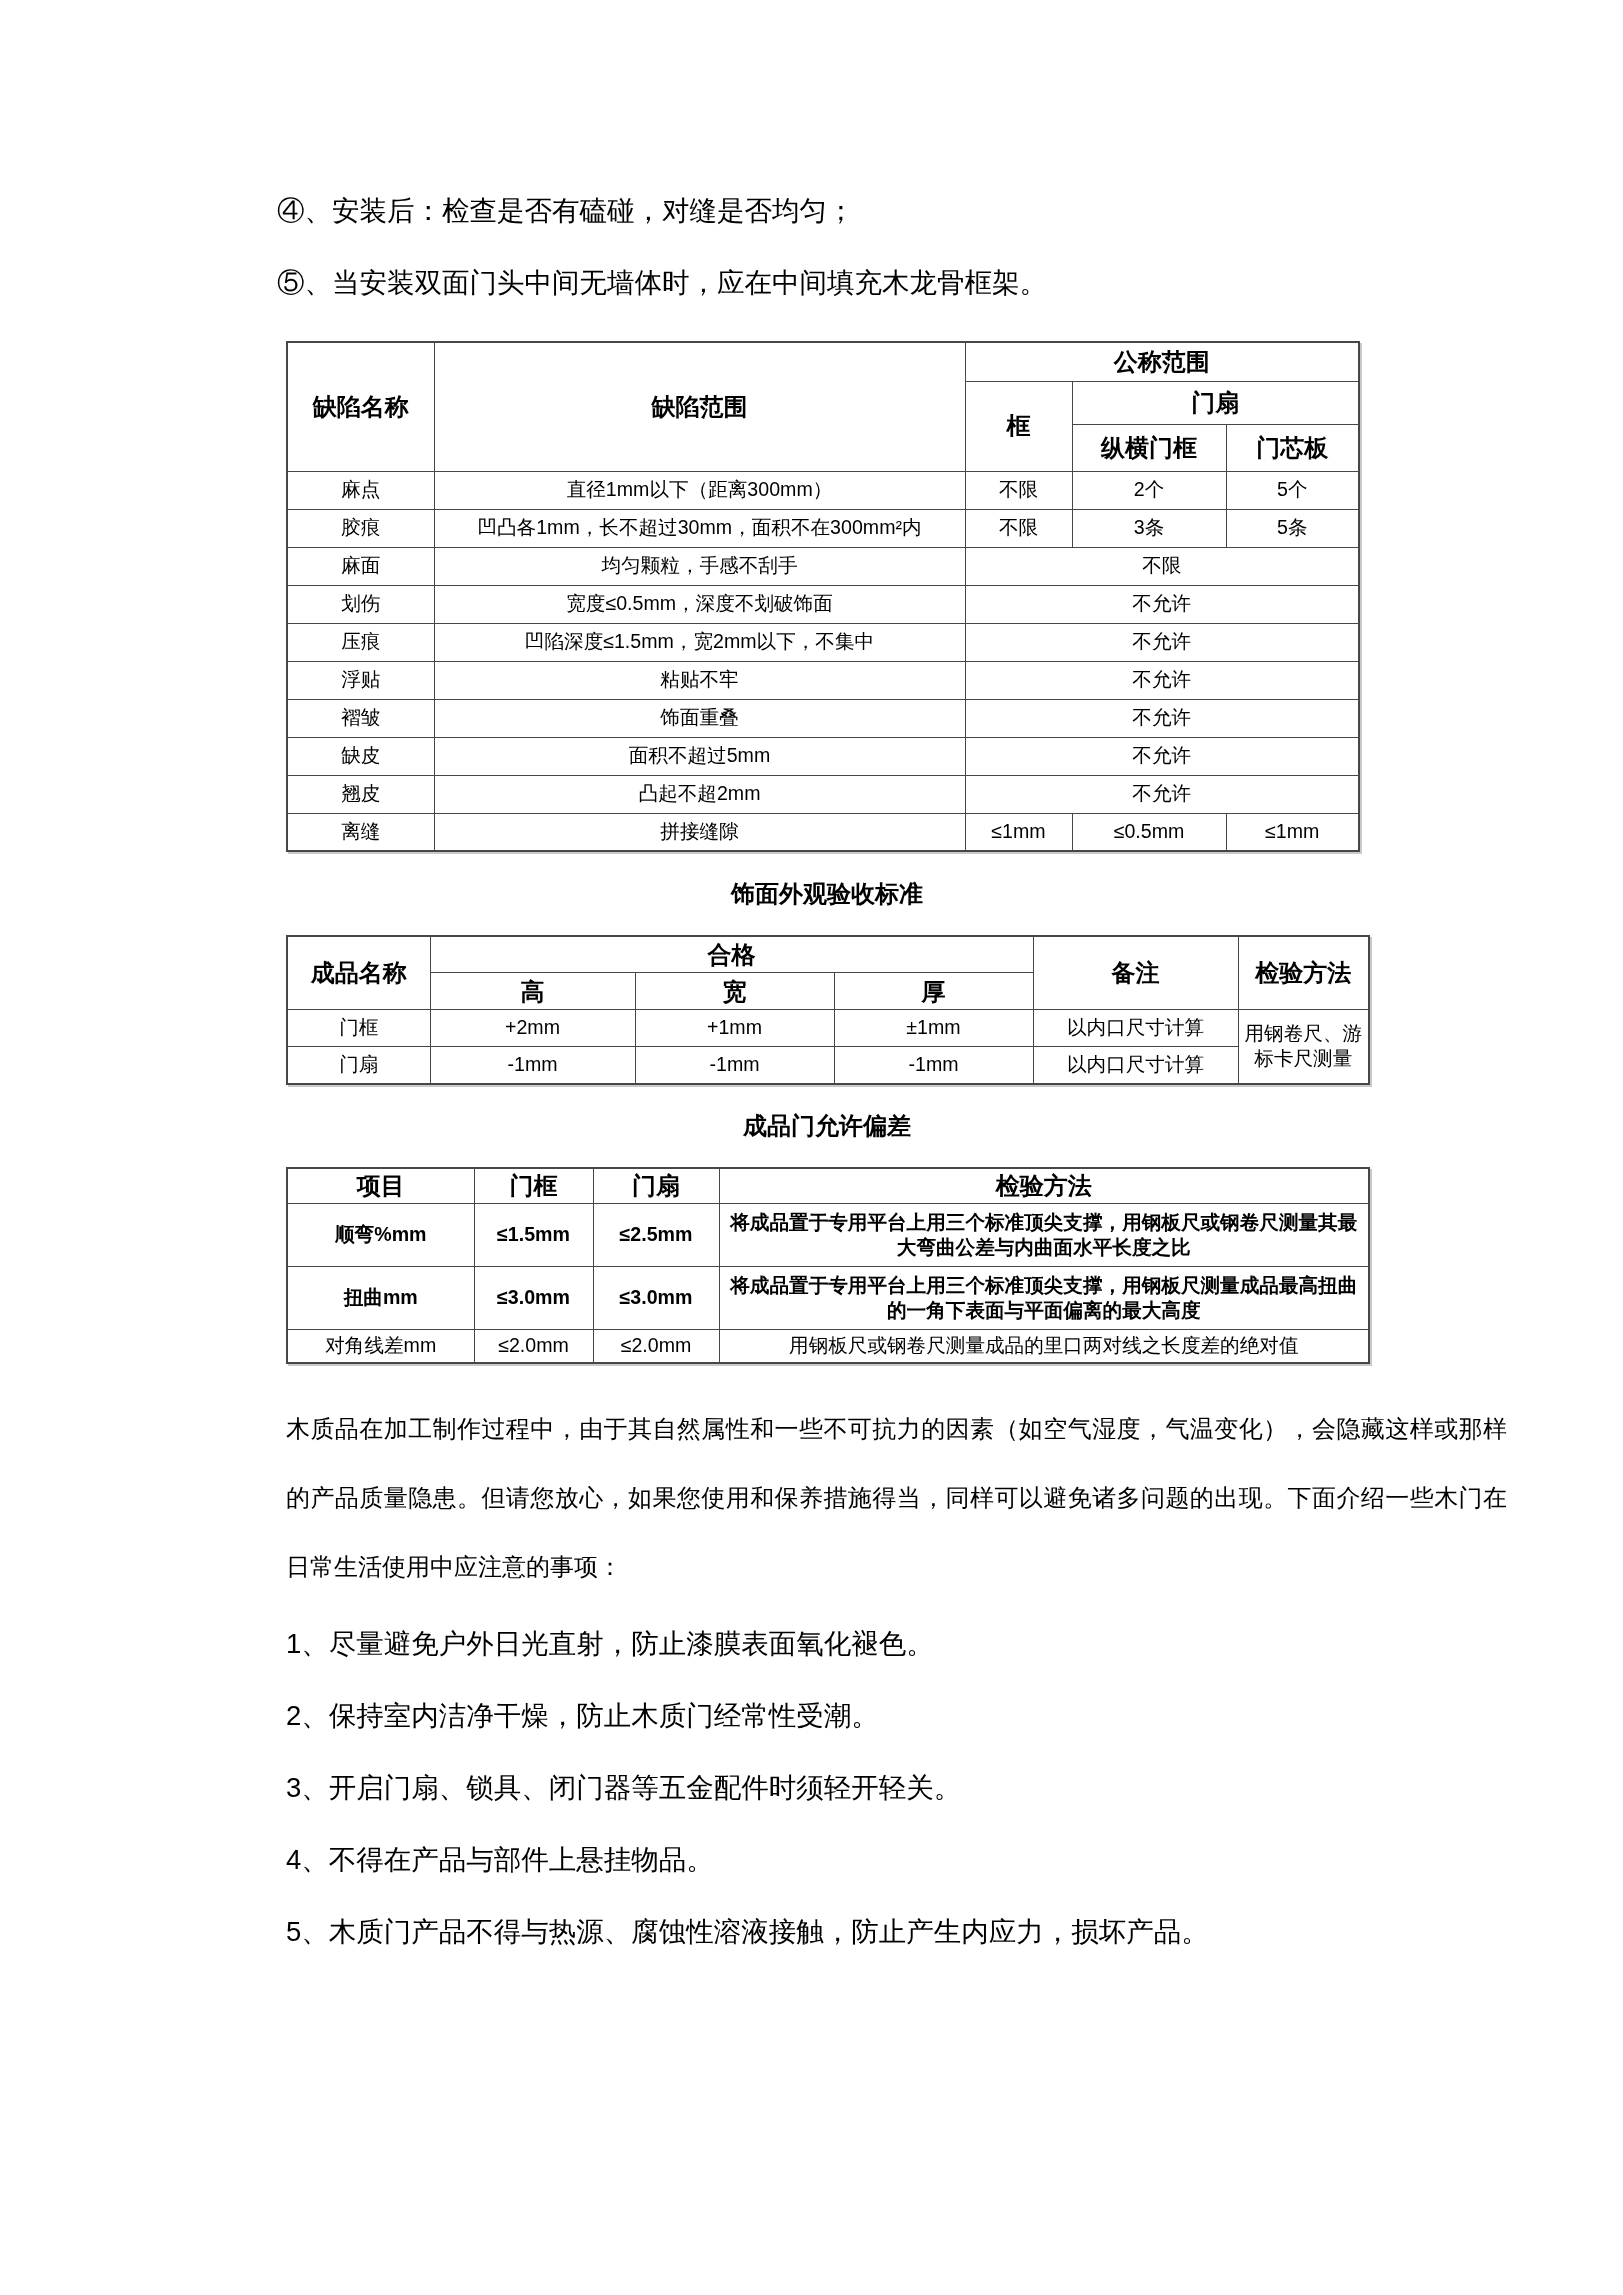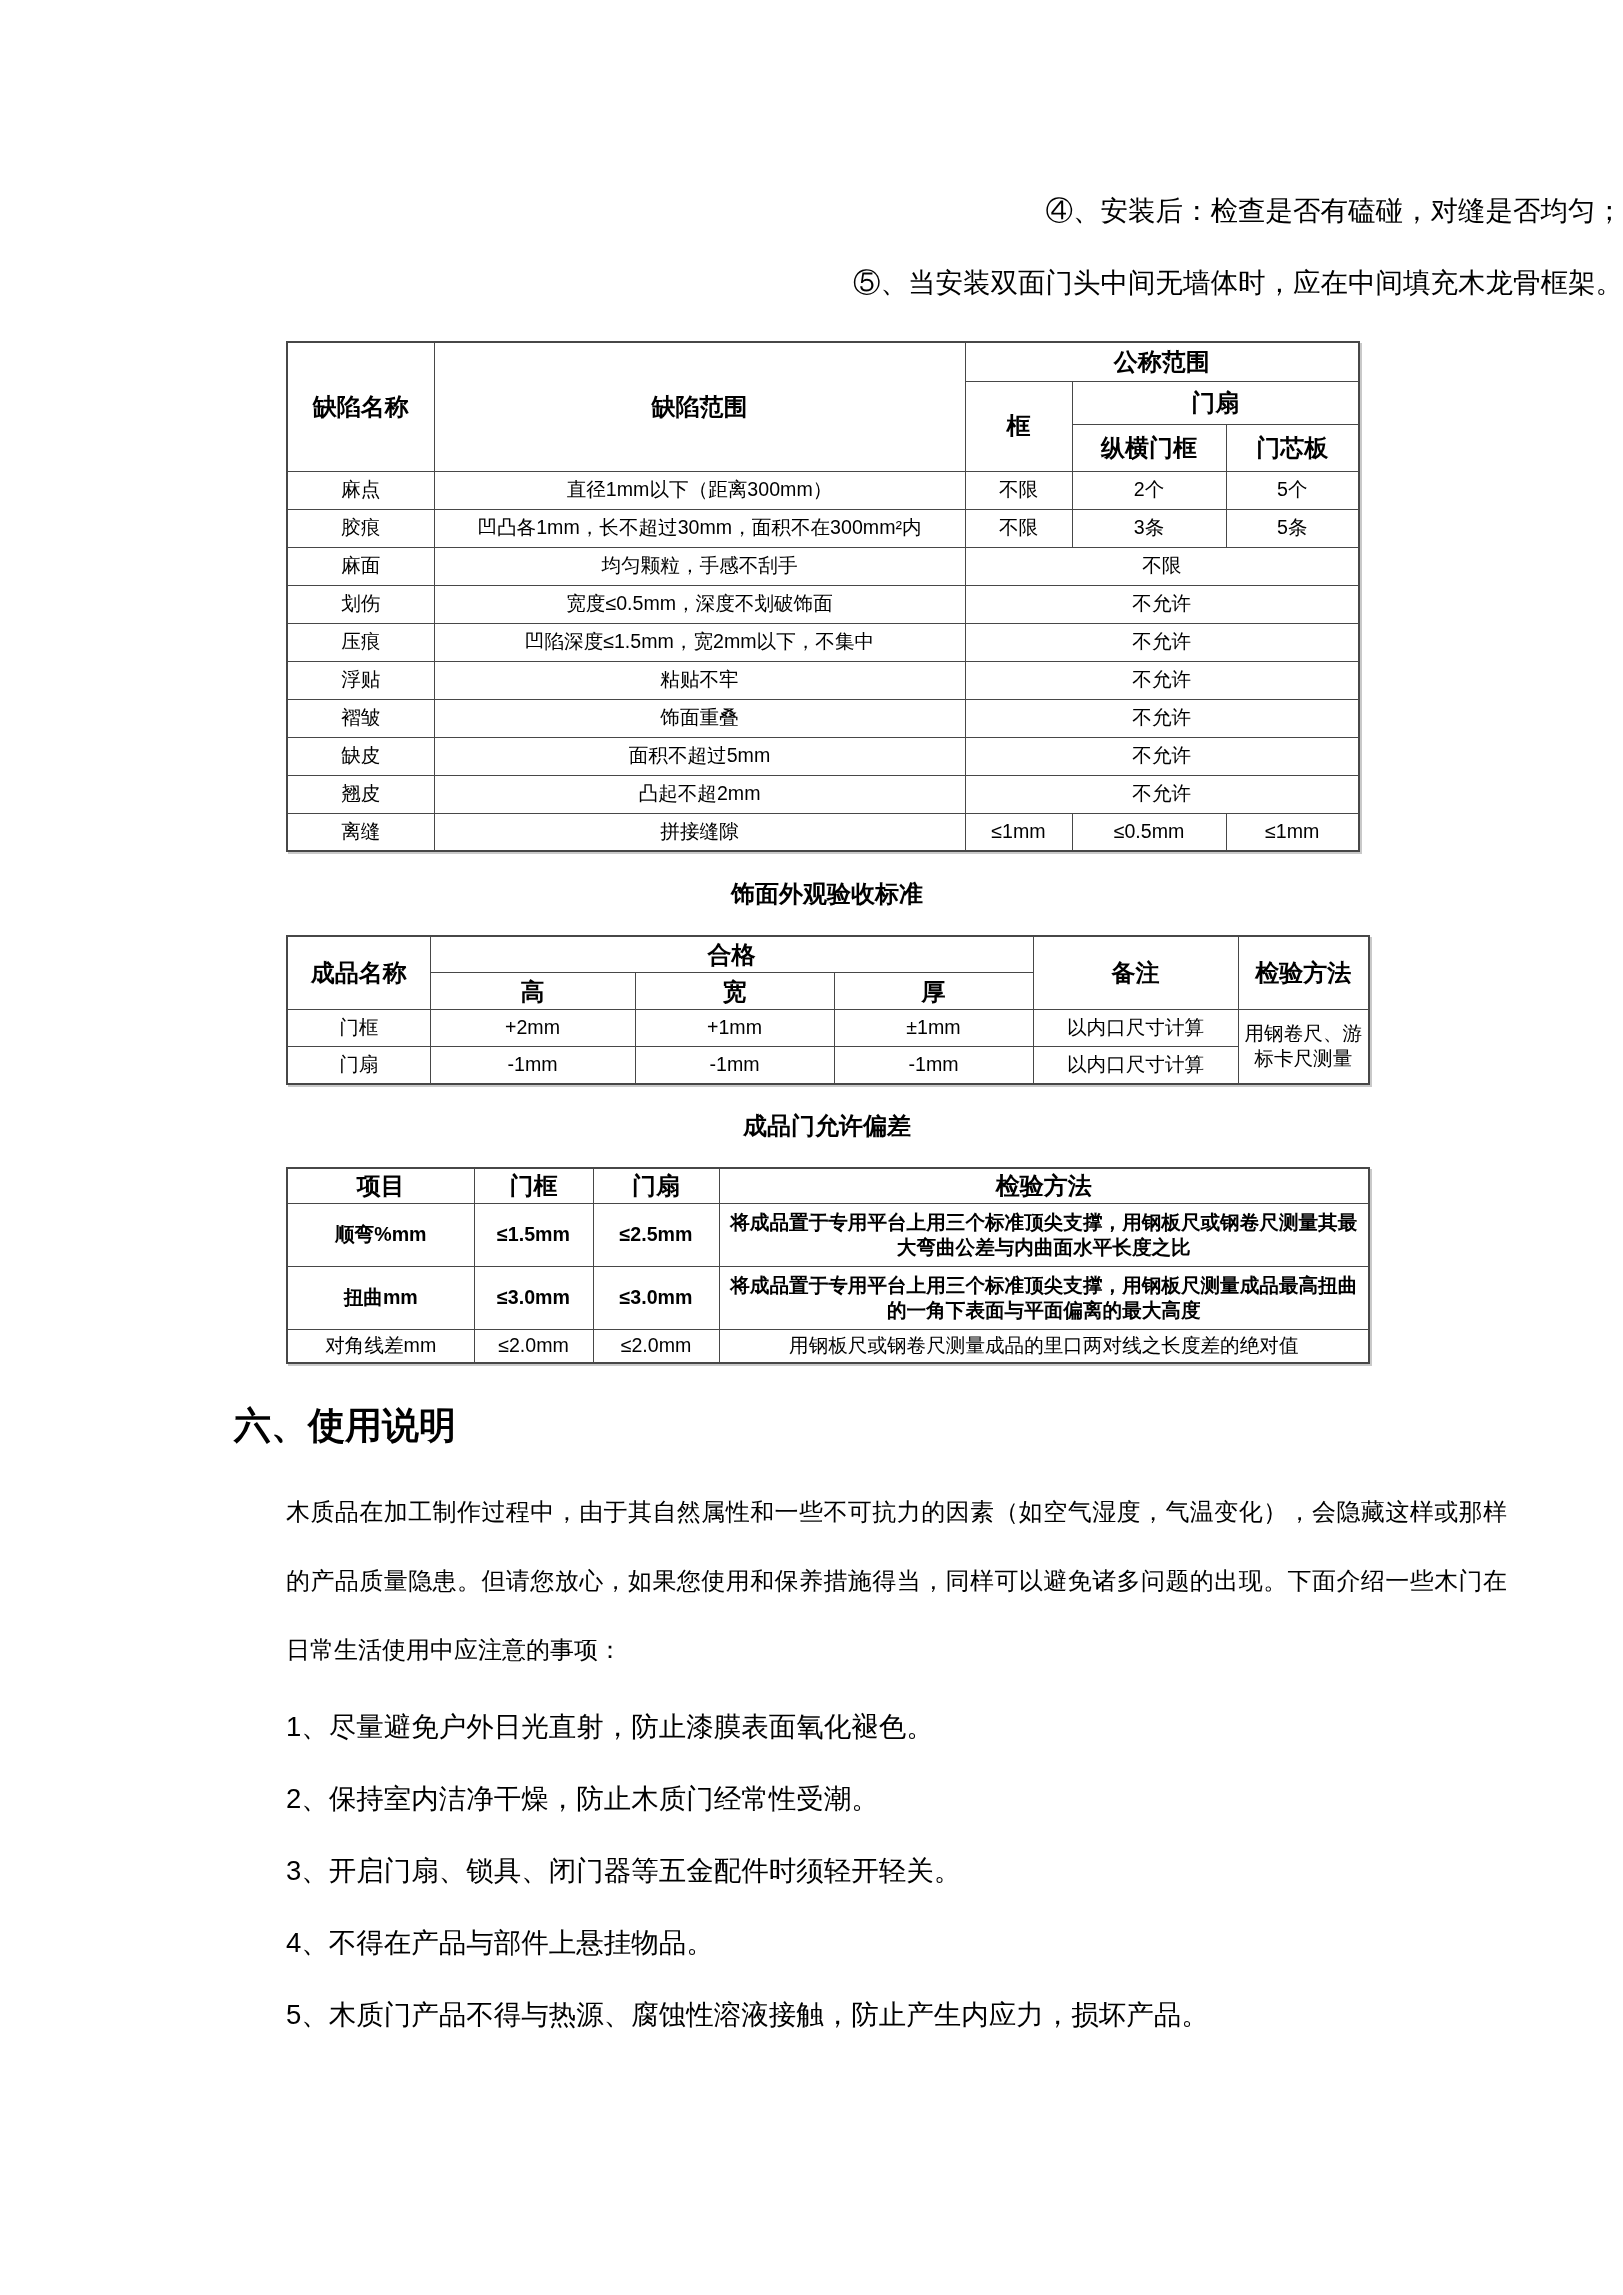--- a/index.html
+++ b/index.html
@@ -7,21 +7,21 @@
     position: relative;
     width: 1623px;
     height: 2295px;
     background: #ffffff;
     font-family: "Liberation Sans", sans-serif;
     color: #000000;
     overflow: hidden;
   }
   
   .intro { padding-top: 194px; margin-left: 277px; }
-  .intro p { margin: 0 0 39px 0; font-size: 27.5px; line-height: 33px; text-align: right; }
+  .intro p { margin: 0 0 39px 0; font-size: 27.5px; line-height: 33px; }
 
   
   table {
     border-collapse: collapse;
     table-layout: fixed;
     margin-left: 286px;
     border: 2px solid #474747;
     box-shadow: 2px 2px 0 #c9c9c9;
   }
   th, td {
@@ -246,21 +246,20 @@
       <tr>
         <td>对角线差mm</td>
         <td>≤2.0mm</td>
         <td>≤2.0mm</td>
         <td>用钢板尺或钢卷尺测量成品的里口两对线之长度差的绝对值</td>
       </tr>
     </tbody>
   </table>
 
 
-  <h2 class="section-heading">六、使用说明</h2>
 
   <p class="para">木质品在加工制作过程中，由于其自然属性和一些不可抗力的因素（如空气湿度，气温变化），会隐藏这样或那样的产品质量隐患。但请您放心，如果您使用和保养措施得当，同样可以避免诸多问题的出现。下面介绍一些木门在日常生活使用中应注意的事项：</p>
 
   <div class="usage-list">
     <p>1、尽量避免户外日光直射，防止漆膜表面氧化褪色。</p>
     <p>2、保持室内洁净干燥，防止木质门经常性受潮。</p>
     <p>3、开启门扇、锁具、闭门器等五金配件时须轻开轻关。</p>
     <p>4、不得在产品与部件上悬挂物品。</p>
     <p>5、木质门产品不得与热源、腐蚀性溶液接触，防止产生内应力，损坏产品。</p>
   </div>

